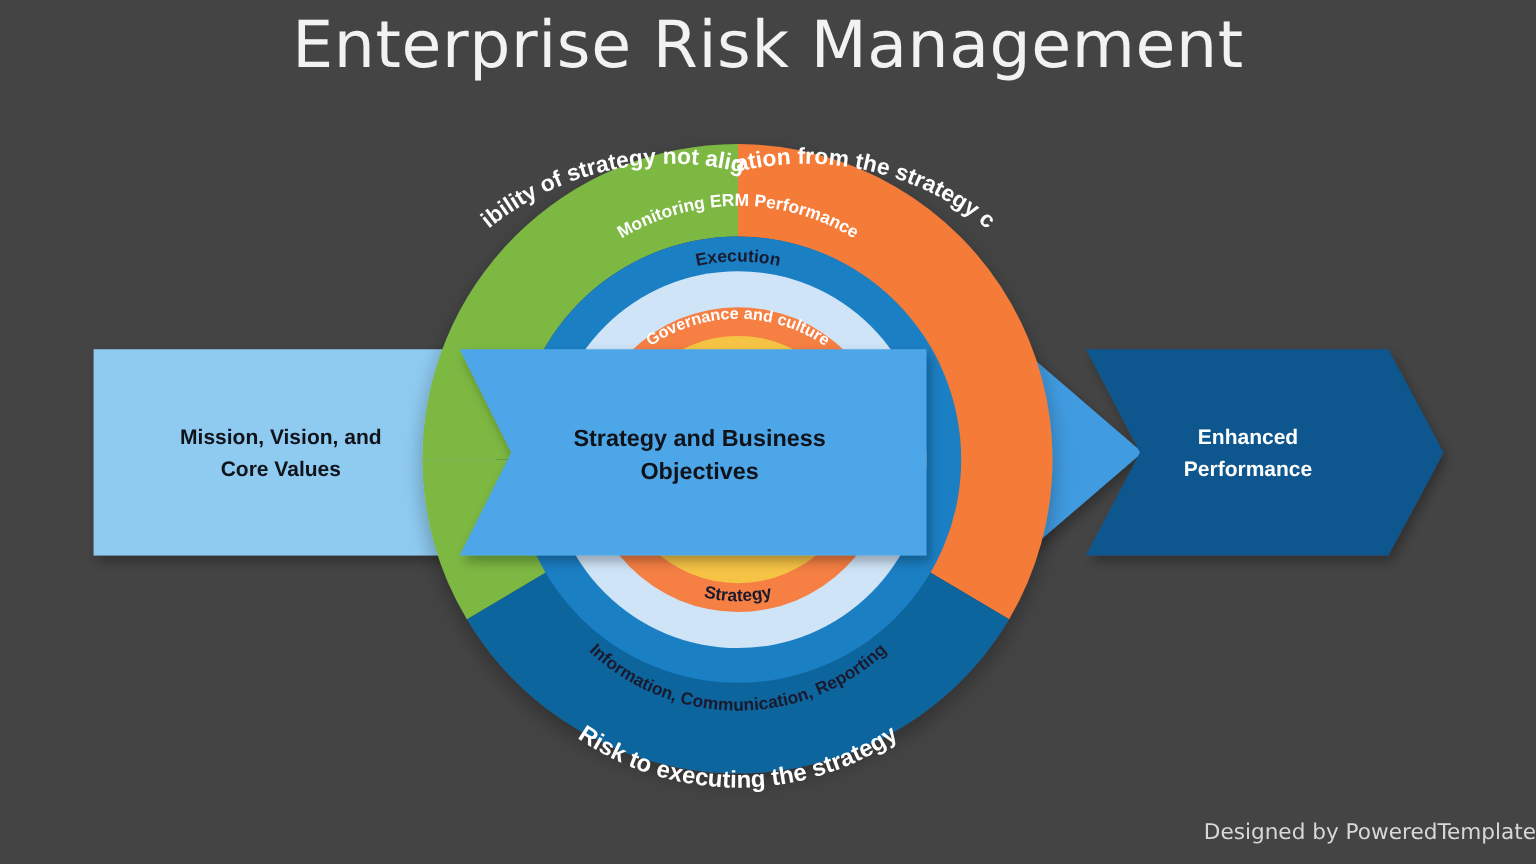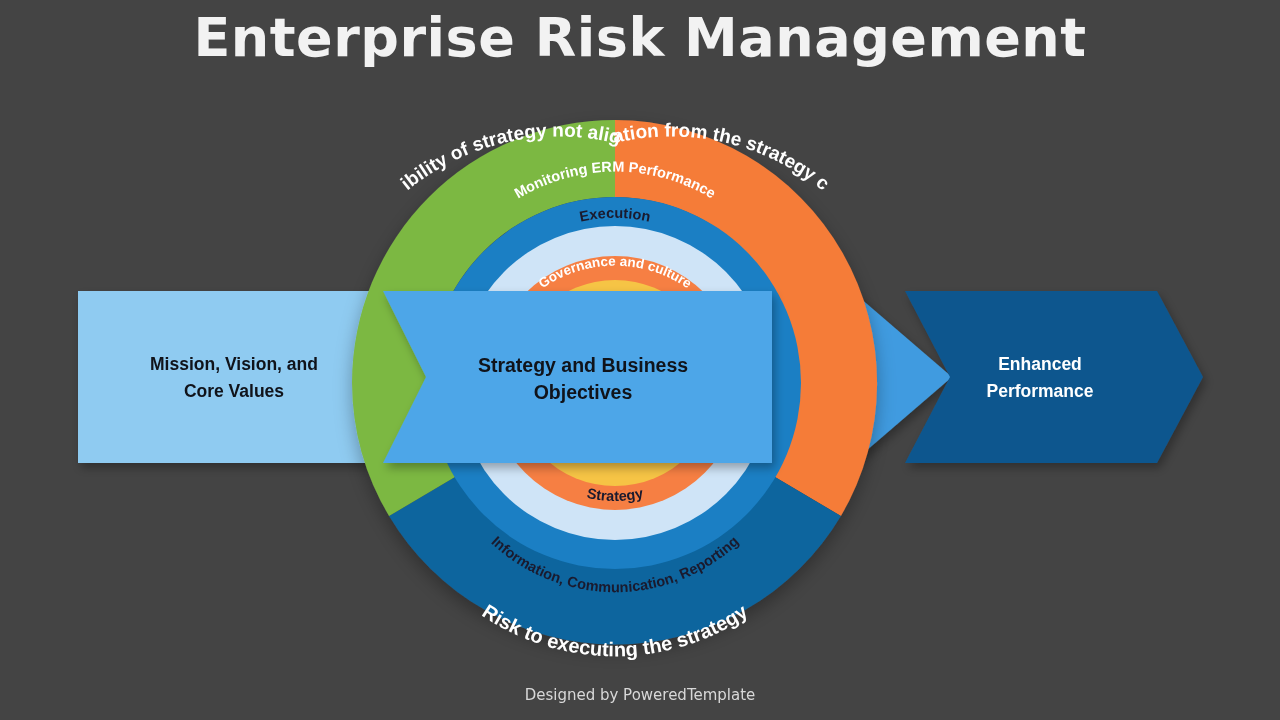--- a/index.html
+++ b/index.html
@@ -10,31 +10,31 @@
     overflow:hidden;
     position:relative;
   }
   #stage{position:absolute;inset:0;width:1280px;height:720px;}
   .title{
     position:absolute;
     left:0;top:8px;width:1280px;
     text-align:center;
     color:#f2f2f2;
     font-size:54px;
-    font-weight:700;
+    font-weight:400;
     letter-spacing:0.5px;
     line-height:1.1;
     font-family:"DejaVu Sans", sans-serif;
   }
   .credit{
     position:absolute;
     left:0;bottom:16px;width:1280px;
-    text-align:center;
+    text-align:right;
     color:#d8d8d8;
-    font-size:15px;
+    font-size:18px;
     font-family:"DejaVu Sans", sans-serif;
   }
   svg{display:block;position:absolute;left:0;top:0;}
   .lbl-dark{
     font-family:"Liberation Sans", sans-serif;
     font-weight:bold;fill:#1a1a2e;
   }
   .lbl-light{
     font-family:"Liberation Sans", sans-serif;
     font-weight:bold;fill:#ffffff;

